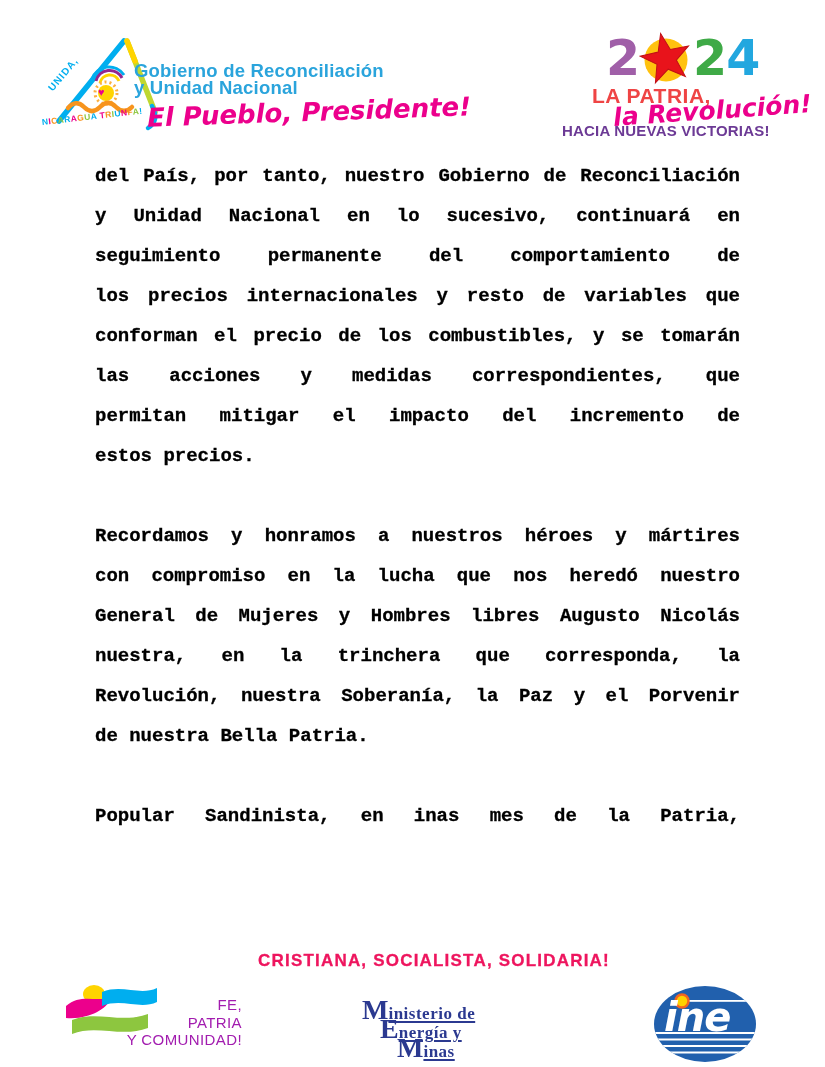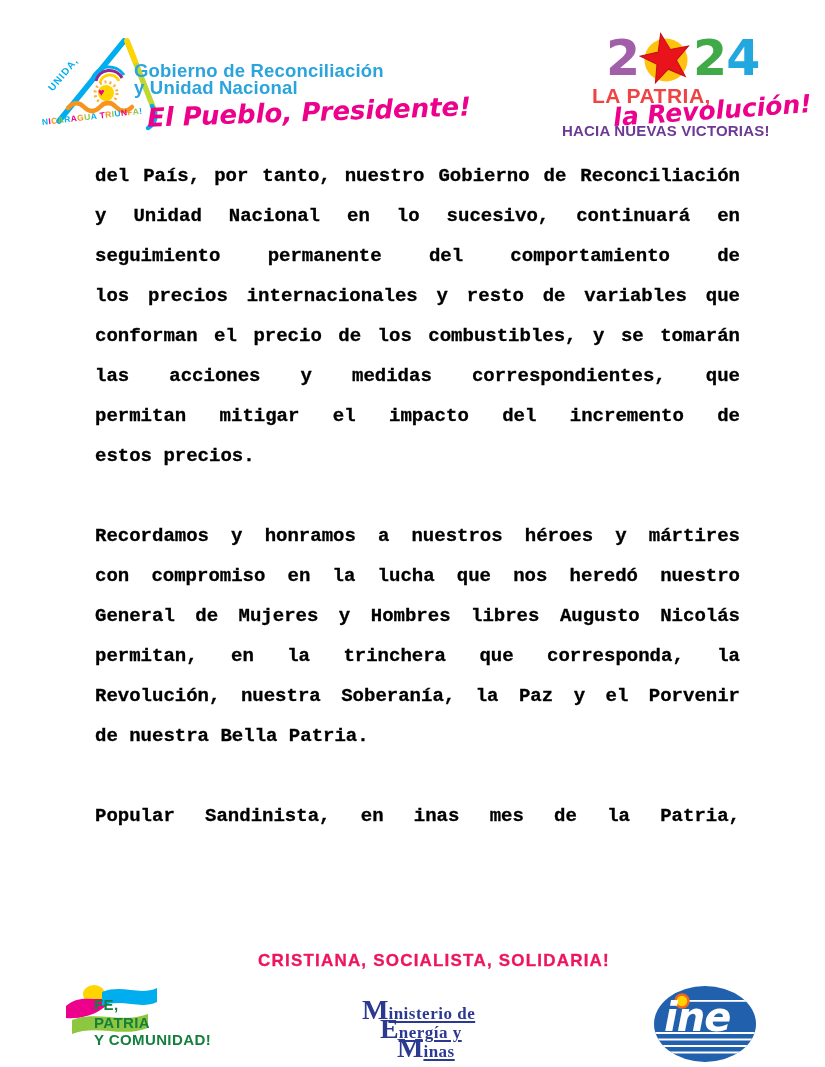--- a/index.html
+++ b/index.html
@@ -65,22 +65,22 @@
   .bl.last { text-align:left; text-align-last:left; }
 
   
   .foot-slogan {
     left:258px; top:951px; color:#EE155E; white-space:nowrap;
     font-family:Liberation Sans, sans-serif; font-weight:bold; font-size:17px;
     letter-spacing:1.2px; -webkit-text-stroke:0.3px #EE155E;
   }
   .fe-flags { left:64px; top:984px; width:130px; height:62px; }
   .fe-text {
-    left:94px; top:996px; width:148px; text-align:left; color:#15803d;
-    font-weight:bold; font-size:15px; line-height:17.5px; letter-spacing:0.4px;
+    left:94px; top:996px; width:148px; text-align:right; color:#a21caf;
+    font-weight:normal; font-size:15px; line-height:17.5px; letter-spacing:0.4px;
   }
   .mem {
     left:362px; top:994px; color:#2B3990;
     font-family:"Liberation Serif", serif; font-weight:bold;
   }
   .mem-row { display:flex; align-items:baseline; height:19px; }
   .mem-row.r2 { margin-left:18px; }
   .mem-row.r3 { margin-left:35px; }
   .mem-cap { font-size:28px; }
   .mem-rest {
@@ -146,21 +146,21 @@
       <div class="bl">los precios internacionales y resto de variables que</div>
       <div class="bl">conforman el precio de los combustibles, y se tomarán</div>
       <div class="bl">las acciones y medidas correspondientes, que</div>
       <div class="bl">permitan mitigar el impacto del incremento de</div>
       <div class="bl last">estos precios.</div>
     </div>
     <div class="para">
       <div class="bl">Recordamos y honramos a nuestros héroes y mártires</div>
       <div class="bl">con compromiso en la lucha que nos heredó nuestro</div>
       <div class="bl">General de Mujeres y Hombres libres Augusto Nicolás</div>
-      <div class="bl">permitan, en la trinchera que corresponda, la</div>
+      <div class="bl">nuestra, en la trinchera que corresponda, la</div>
       <div class="bl">Revolución, nuestra Soberanía, la Paz y el Porvenir</div>
       <div class="bl last">de nuestra Bella Patria.</div>
     </div>
     <div class="para">
       <div class="bl">Popular Sandinista, en inas mes de la Patria,</div>
     </div>
   </div>
 
   <div class="abs foot-slogan">CRISTIANA, SOCIALISTA, SOLIDARIA!</div>
 

